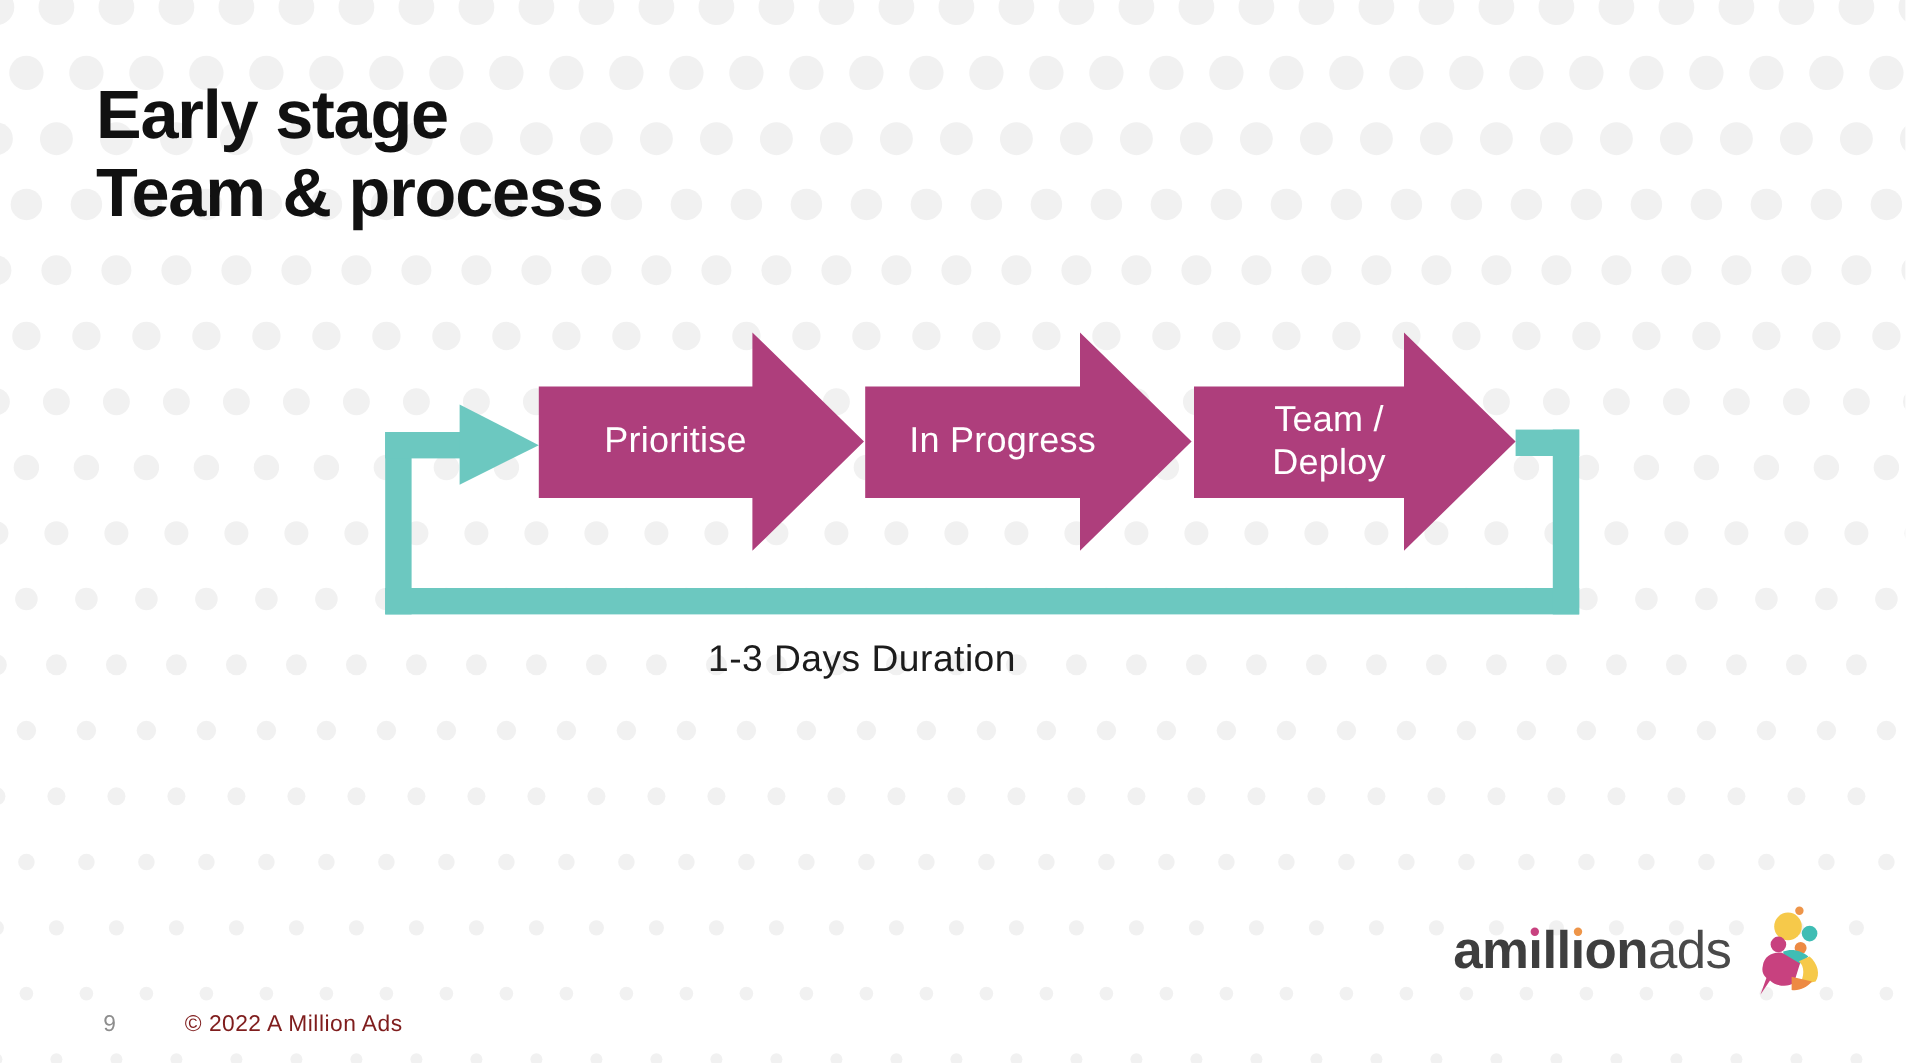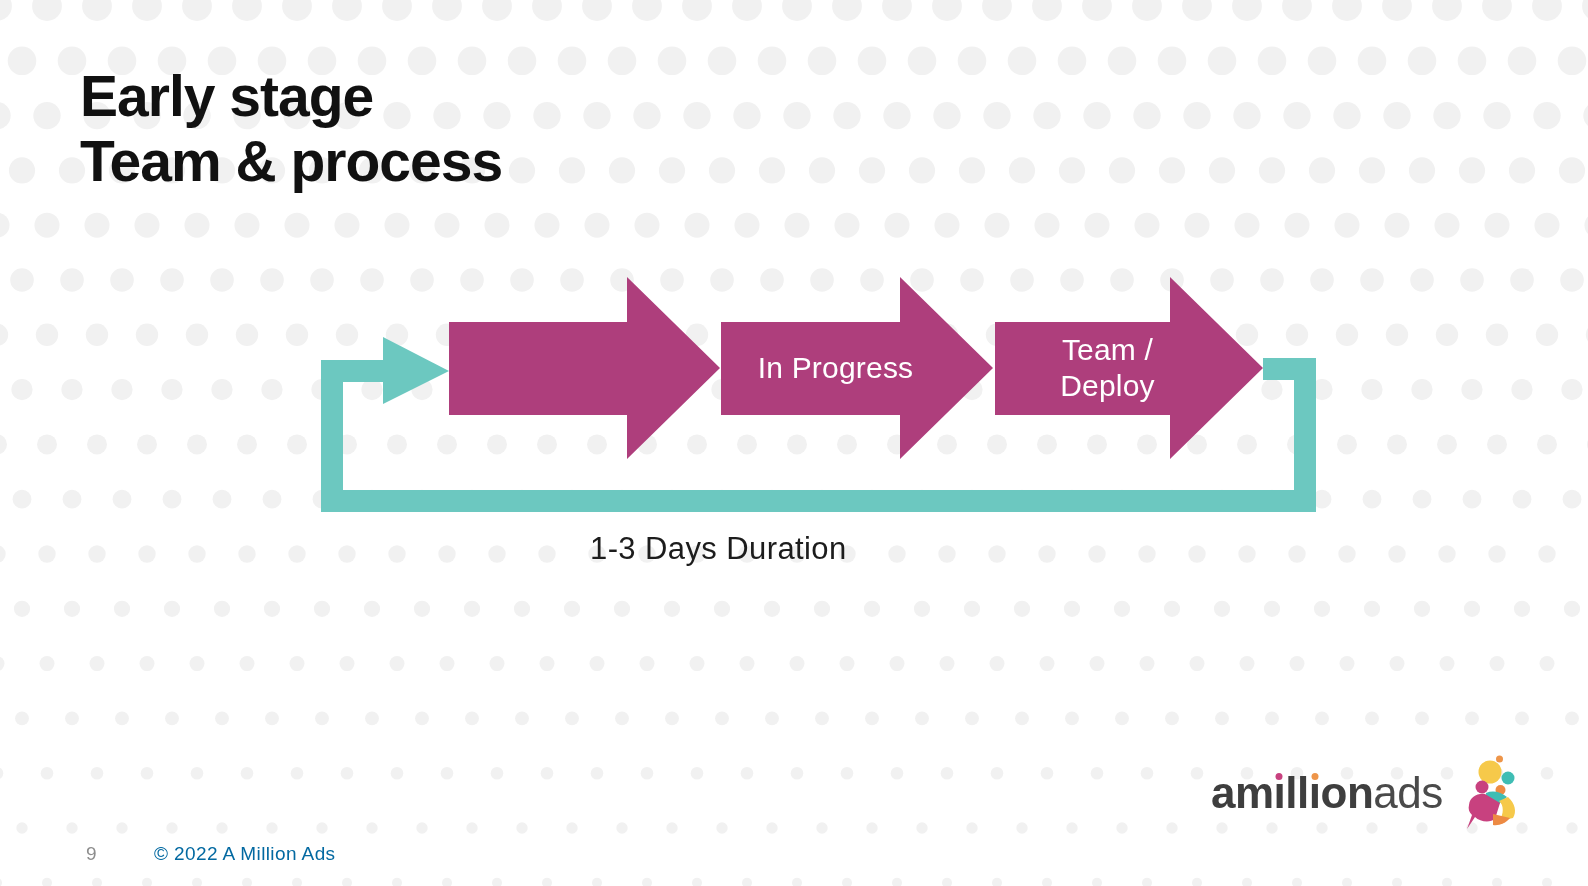--- a/index.html
+++ b/index.html
@@ -647,28 +647,29 @@
       <polygon points="449,322 627,322 627,277 720,368 627,459 627,415 449,415"></polygon>
       <polygon points="721,322 900,322 900,277 993,368 900,459 900,415 721,415"></polygon>
       <polygon points="995,322 1170,322 1170,277 1263,368 1170,459 1170,415 995,415"></polygon>
     </g>
   </svg>
 
   <div class="layer overlay">
     <div class="slide-title" style="color: rgb(17, 17, 17);">Early stage
 Team &amp; process</div>
 
+    <div class="step-label" style="left:474px;top:349px;width:178px;">Prioritise</div>
     <div class="step-label" style="left:746px;top:349px;width:179px;">In Progress</div>
     <div class="step-label two-line" style="left:1020px;top:332px;width:175px;">Team /
 Deploy</div>
 
     <div class="duration-label" style="color: rgb(28, 28, 28);">1-3 Days Duration</div>
 
     <div class="page-number" style="color: rgb(141, 141, 141);">9</div>
-    <div class="copyright" style="color: #0369a1; text-align: center;">© 2022 A Million Ads</div>
+    <div class="copyright" style="color: #7f1d1d; text-align: center;">© 2022 A Million Ads</div>
 
     <div class="logo-text">
       <span class="bold">am</span><span class="dotless"><span>ı</span><span class="tittle" style="background: rgb(200, 65, 127);"></span></span><span class="bold">ll</span><span class="dotless"><span>ı</span><span class="tittle" style="background: rgb(238, 149, 73);"></span></span><span class="bold">on</span><span class="light">ads</span>
     </div>
 
     <svg class="logo-mark" width="56" height="84" viewBox="0 0 56 84" xmlns="http://www.w3.org/2000/svg">
       <circle cx="28" cy="20" r="11.5" fill="#f6c94a"></circle>
       <circle cx="37.5" cy="7" r="3.5" fill="#ee9549"></circle>
       <circle cx="46" cy="26" r="6.5" fill="#3fbdb4"></circle>
       <circle cx="20" cy="35" r="6.5" fill="#c8417f"></circle>

